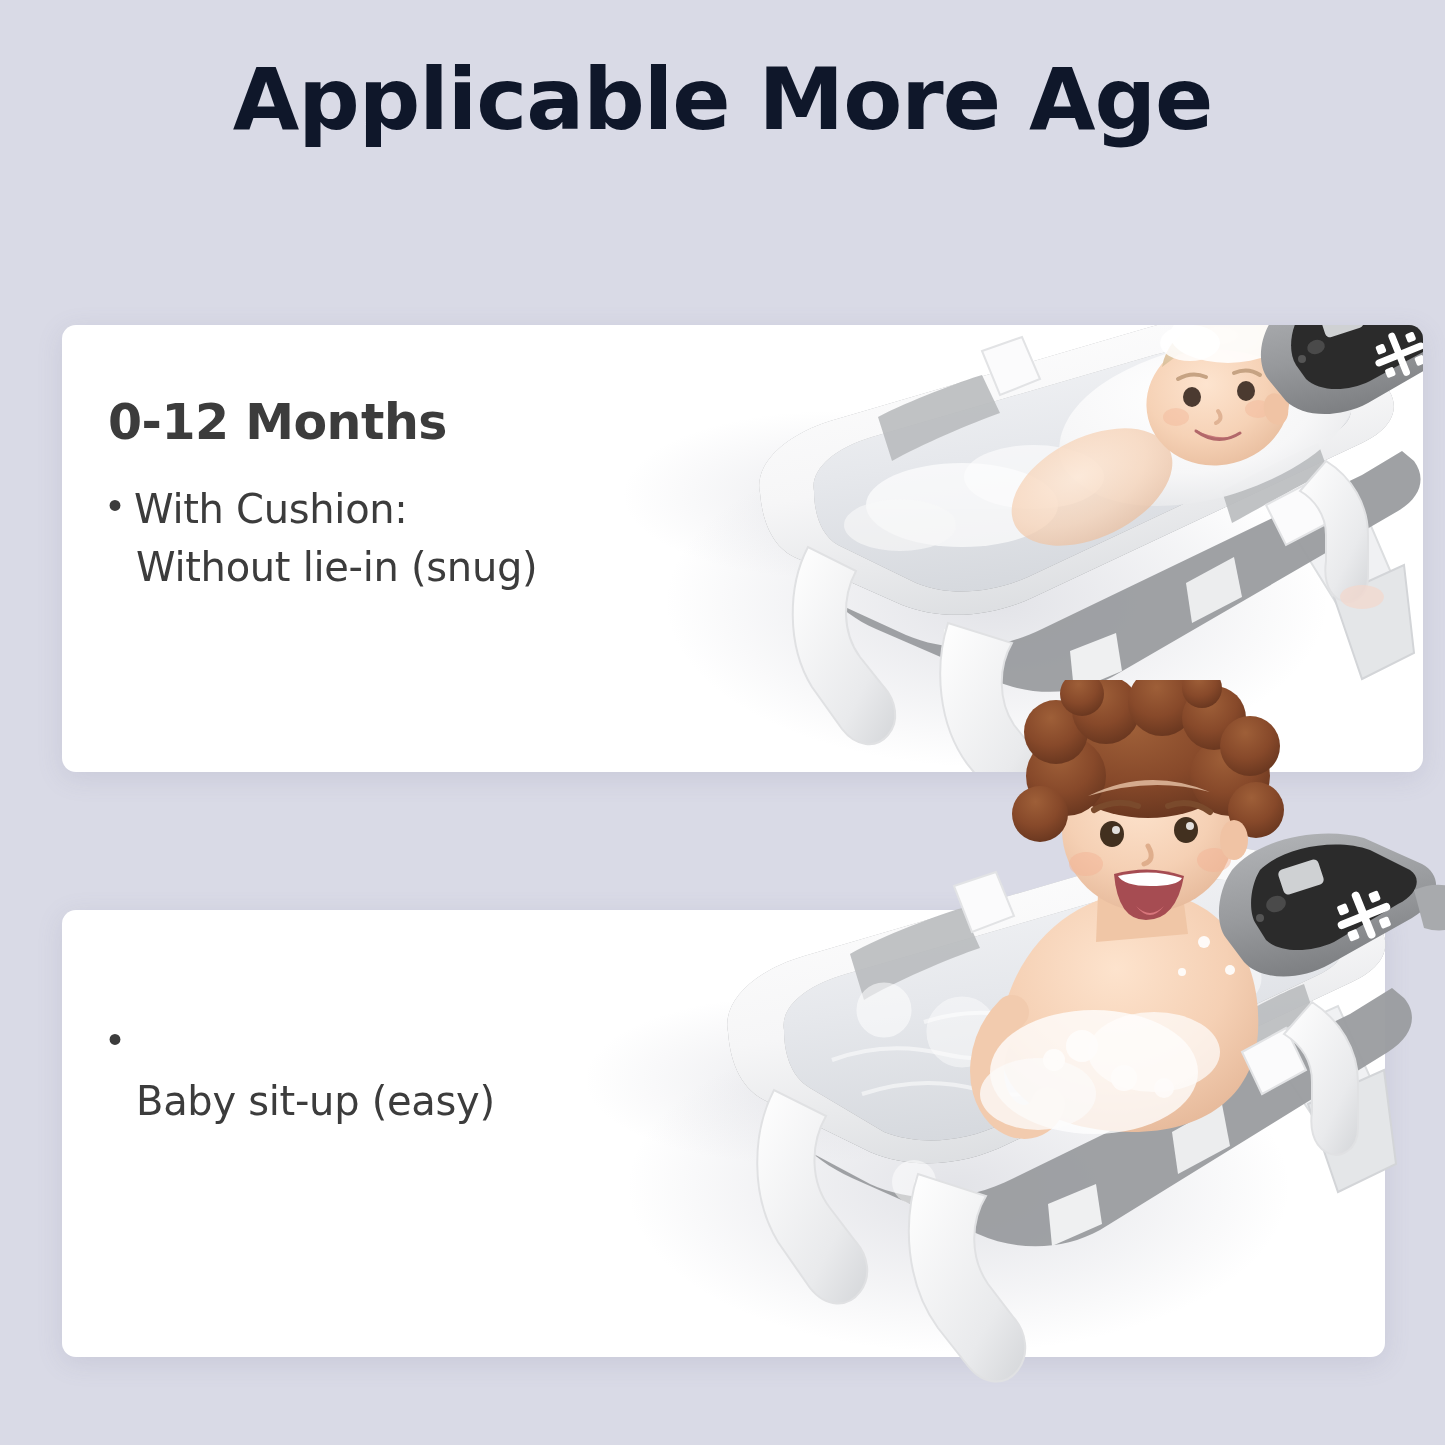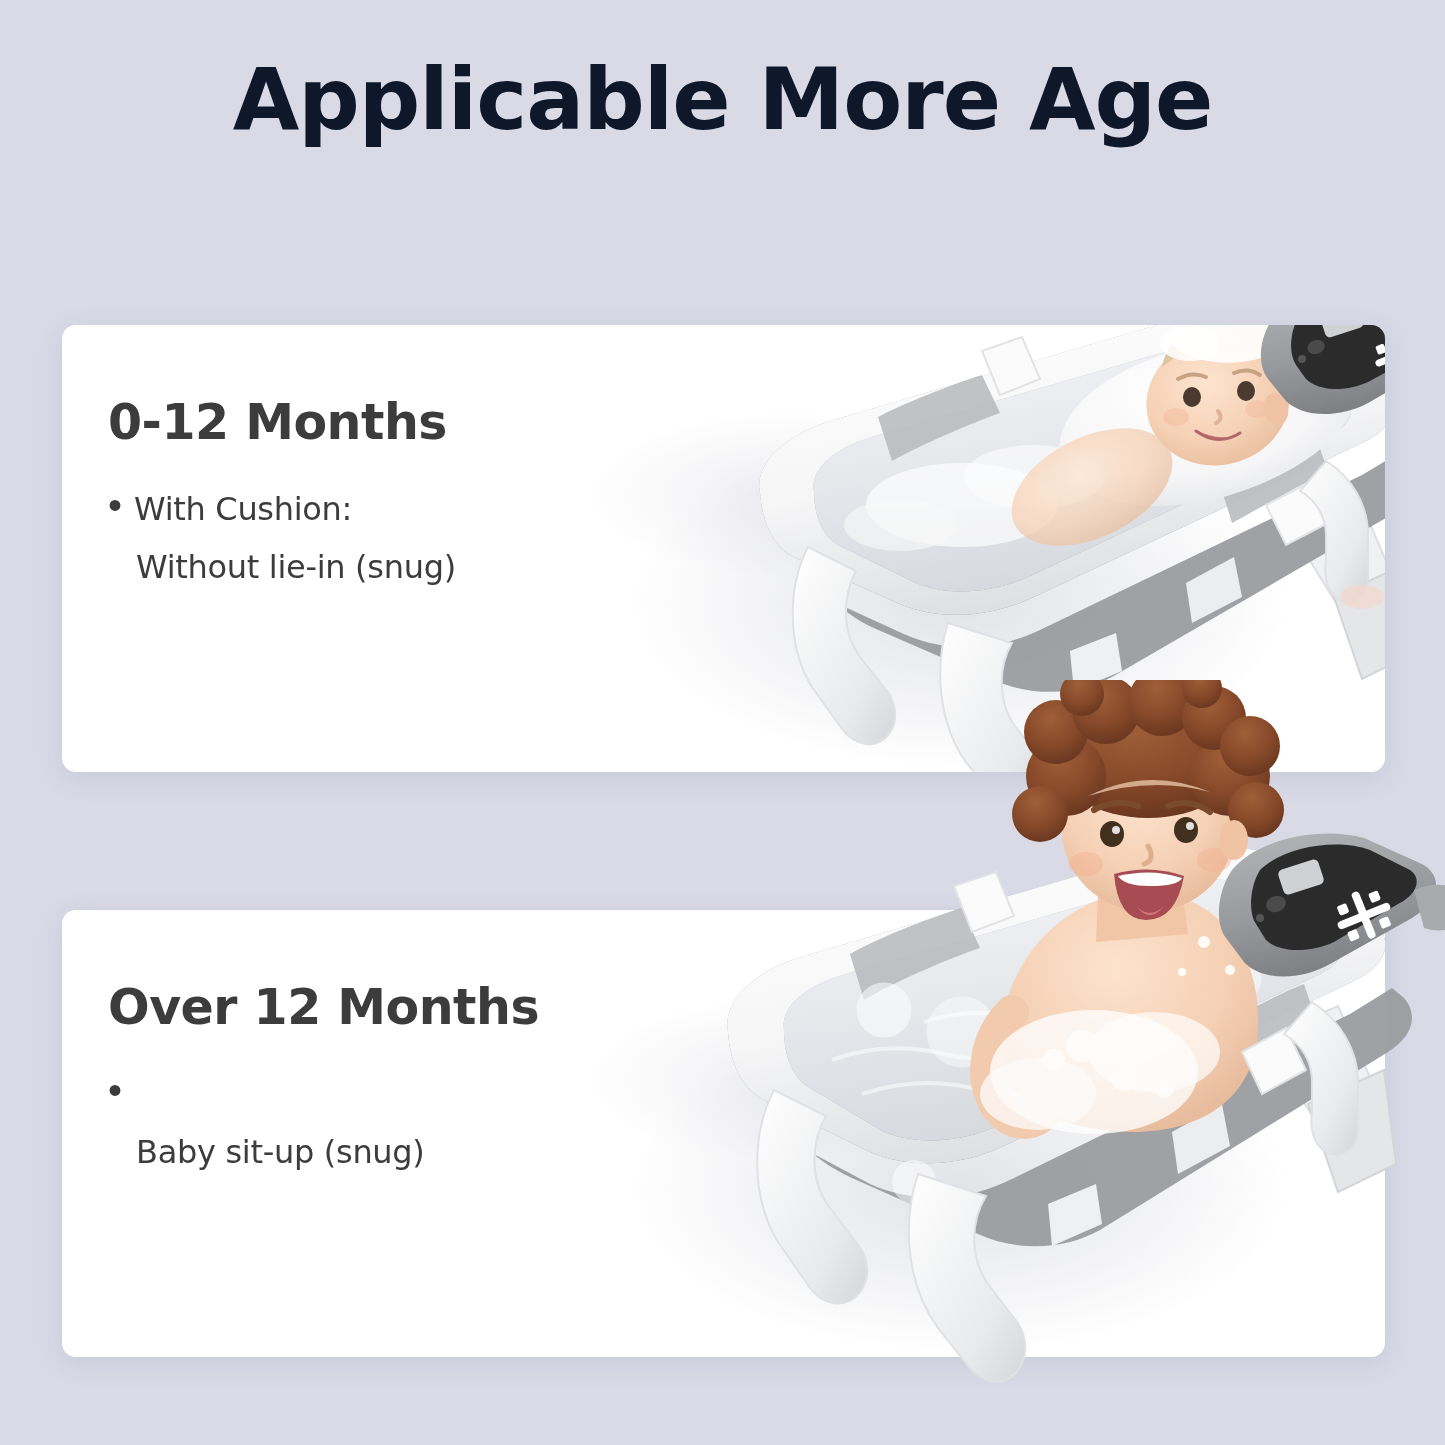--- a/index.html
+++ b/index.html
@@ -24,21 +24,21 @@
   }
 
   
   .card{
     position:absolute;
     background:#ffffff;
     border-radius:14px;
     box-shadow:0 6px 26px rgba(120,120,150,.16);
     overflow:hidden;
   }
-  #card-1{left:62px;top:325px;width:1323px;height:447px;}
+  #card-1{left:62px;top:325px;width:1323px;height:447px;padding-left:38px;}
   #card-2{left:62px;top:910px;width:1323px;height:447px;}
 
   .card-inner{position:absolute;inset:0;}
 
   
   .floor-shade{
     position:absolute;right:0;top:0;width:820px;height:100%;
     background:
       radial-gradient(ellipse 460px 230px at 48% 62%, rgba(160,163,178,.30) 0%, rgba(160,163,178,.12) 45%, rgba(255,255,255,0) 72%),
       radial-gradient(ellipse 300px 120px at 28% 38%, rgba(170,172,186,.22) 0%, rgba(255,255,255,0) 70%);
@@ -58,21 +58,21 @@
   .bullet-row{
     display:flex;
     margin-top:32px;
   }
   .bullet-dot{
     font-size:40px;line-height:50px;color:#3c3c3c;
     margin-right:12px;flex:0 0 auto;
   }
   .bullet-text{
     font-family:"DejaVu Sans", sans-serif;
-    font-size:32px;
+    font-size:40px;
     line-height:58px;
     color:#3c3c3c;
     letter-spacing:-0.3px;
   }
   .bullet-line2{padding-left:2px;}
 
   
   .tub-wrap{position:absolute;pointer-events:none;}
   #tub-1{left:600px;top:-120px;width:820px;height:640px;}
   #tub-2{left:600px;top:-230px;width:820px;height:760px;}
@@ -262,26 +262,25 @@
 
     </div>
   </div>
 
   <div class="card" id="card-2">
     <div class="card-inner">
 
       <div class="floor-shade"></div>
 
       <div class="text-block">
-        <div class="card-heading">Over 12 Months</div>
         <div class="bullet-row">
           <span class="bullet-dot">•</span>
           <span class="bullet-text">
             <br>
-            <span class="bullet-line2">Baby sit-up (snug)</span>
+            <span class="bullet-line2">Baby sit-up (easy)</span>
           </span>
         </div>
       </div>
 
     </div>
   </div>
 
   <div class="tub-wrap" id="tub-2" style="left:662px;top:680px;">
     <svg class="tub-svg" viewBox="0 0 820 760" xmlns="http://www.w3.org/2000/svg">
       <defs>

